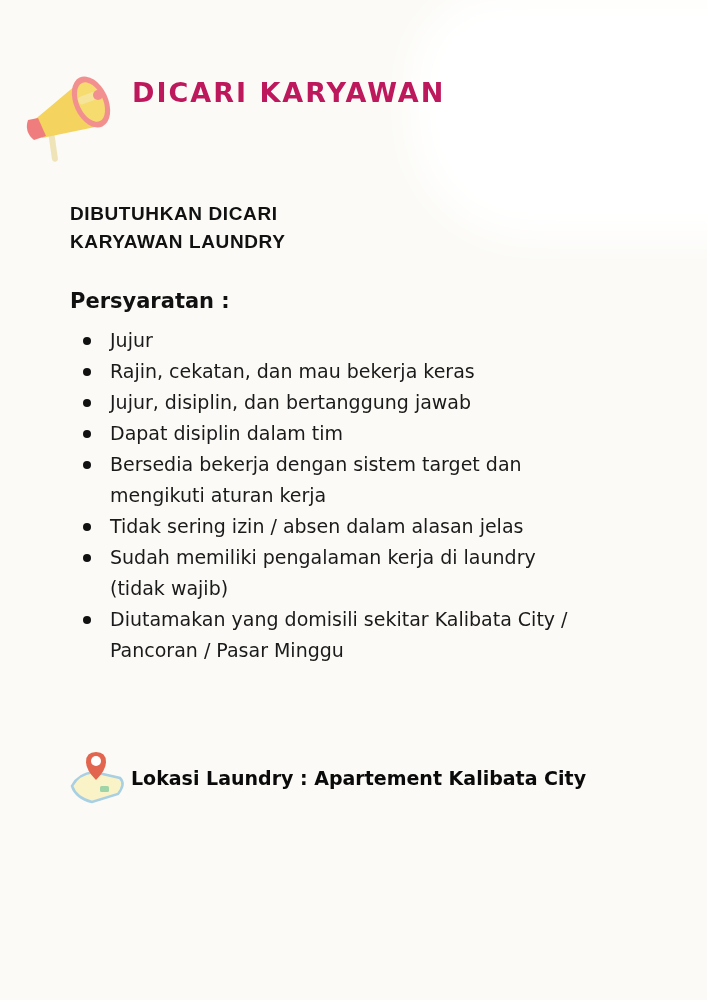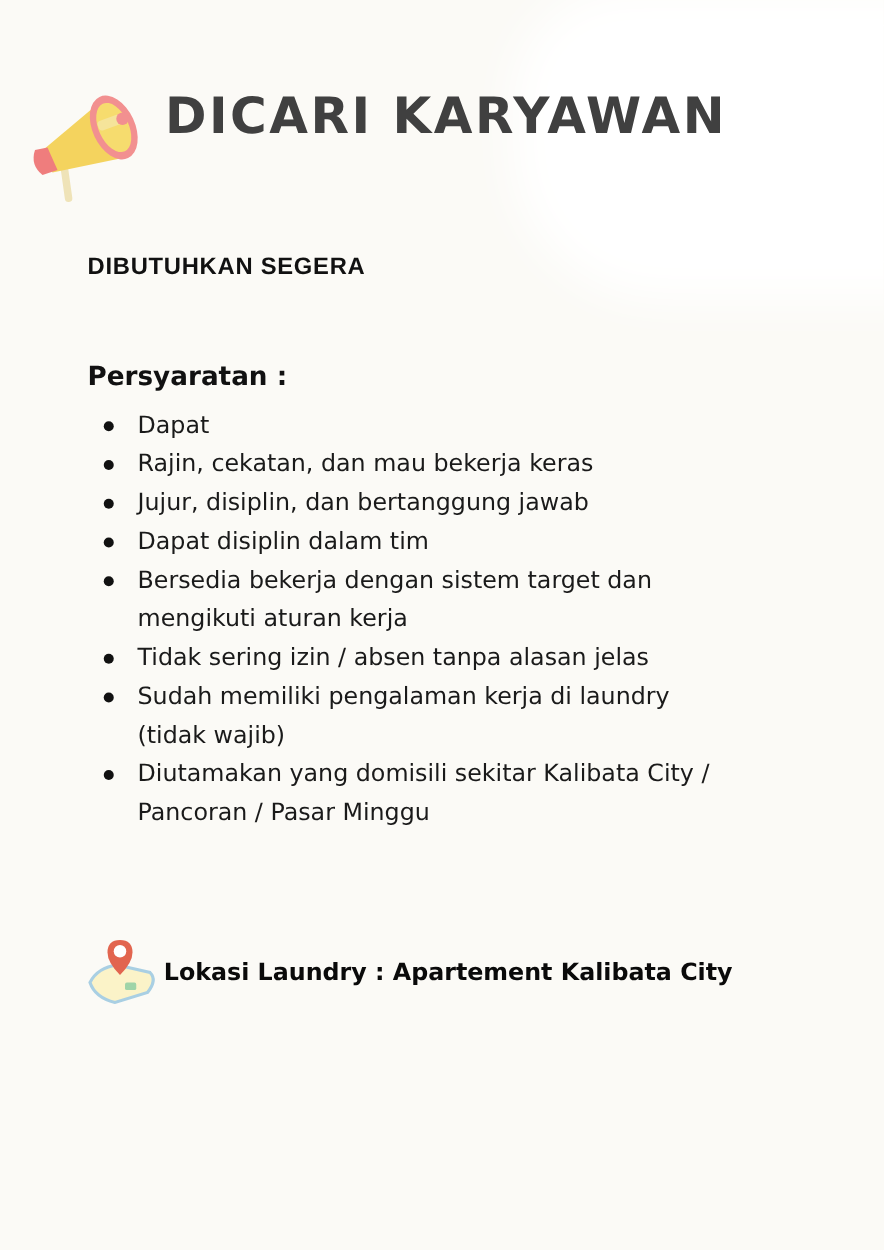--- a/index.html
+++ b/index.html
@@ -10,21 +10,21 @@
   }
   .glow {
     position:absolute; left:440px; top:20px; width:320px; height:190px;
     background:#ffffff; border-radius:60px 0 0 90px;
     box-shadow:0 0 40px 30px #ffffff;
   }
   .megaphone { position:absolute; left:20px; top:60px; width:105px; height:105px; }
   .title {
     position:absolute; left:132px; top:72px;
     font-family:"DejaVu Sans", sans-serif; font-weight:bold;
-    font-size:40px; line-height:42px; letter-spacing:2px; color:#404040;
+    font-size:27px; line-height:42px; letter-spacing:2px; color:#be185d;
   }
   .subtitle {
     position:absolute; left:70px; top:200px;
     font-family:"Liberation Sans", sans-serif; font-weight:bold;
     font-size:19px; line-height:28px; letter-spacing:0.6px; color:#111;
   }
   .req-label {
     position:absolute; left:70px; top:289px;
     font-family:"DejaVu Sans", sans-serif; font-weight:bold; font-size:21px; color:#111;
   }
@@ -58,32 +58,33 @@
   <ellipse cx="71" cy="42" rx="12" ry="21" transform="rotate(-25 71 42)" fill="#f6dc6e"></ellipse>
   <rect x="58" y="34" width="20" height="8" rx="3" fill="#f5e49a" transform="rotate(-20 68 38)"></rect>
   <circle cx="78" cy="35" r="5" fill="#f29090"></circle>
 </svg>
 
 <div class="title">
   <div>DICARI KARYAWAN</div>
 </div>
 
 <div class="subtitle">
-  <div>DIBUTUHKAN SEGERA</div>
+  <div>DIBUTUHKAN DICARI</div>
+  <div>KARYAWAN LAUNDRY</div>
 </div>
 
 <div class="req-label">Persyaratan :</div>
 
 <ul class="reqs">
-  <li>Dapat</li>
+  <li>Jujur</li>
   <li>Rajin, cekatan, dan mau bekerja keras</li>
   <li>Jujur, disiplin, dan bertanggung jawab</li>
   <li>Dapat disiplin dalam tim</li>
   <li style="width:470px">Bersedia bekerja dengan sistem target dan mengikuti aturan kerja</li>
-  <li>Tidak sering izin / absen tanpa alasan jelas</li>
+  <li>Tidak sering izin / absen dalam alasan jelas</li>
   <li style="width:480px">Sudah memiliki pengalaman kerja di laundry (tidak wajib)</li>
   <li style="width:540px">Diutamakan yang domisili sekitar Kalibata City / Pancoran / Pasar Minggu</li>
 </ul>
 
 <div class="location">
   <svg class="map-icon" viewBox="0 0 60 56">
     <path d="M4 36 Q10 24 26 22 L52 28 Q58 34 50 44 L24 52 Q8 48 4 36 Z" fill="#fbf3c8" stroke="#a9cfe3" stroke-width="2.5"></path>
     <rect x="32" y="36" width="9" height="6" rx="1.5" fill="#9fd4a8"></rect>
     <path d="M28 2 Q38 2 38 12 Q38 20 28 30 Q18 20 18 12 Q18 2 28 2 Z" fill="#e2654f"></path>
     <circle cx="28" cy="11" r="5" fill="#ffffff"></circle>

